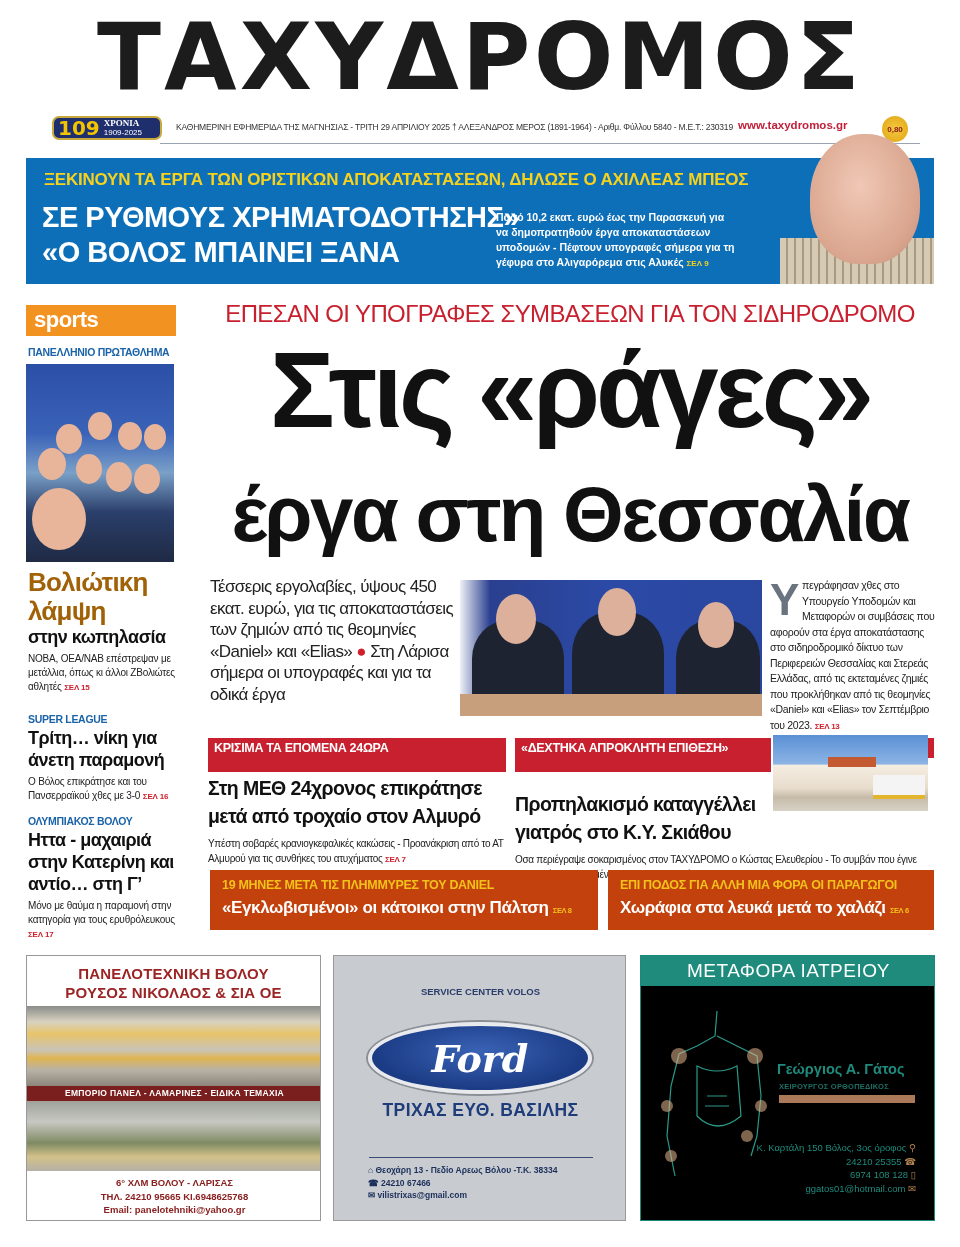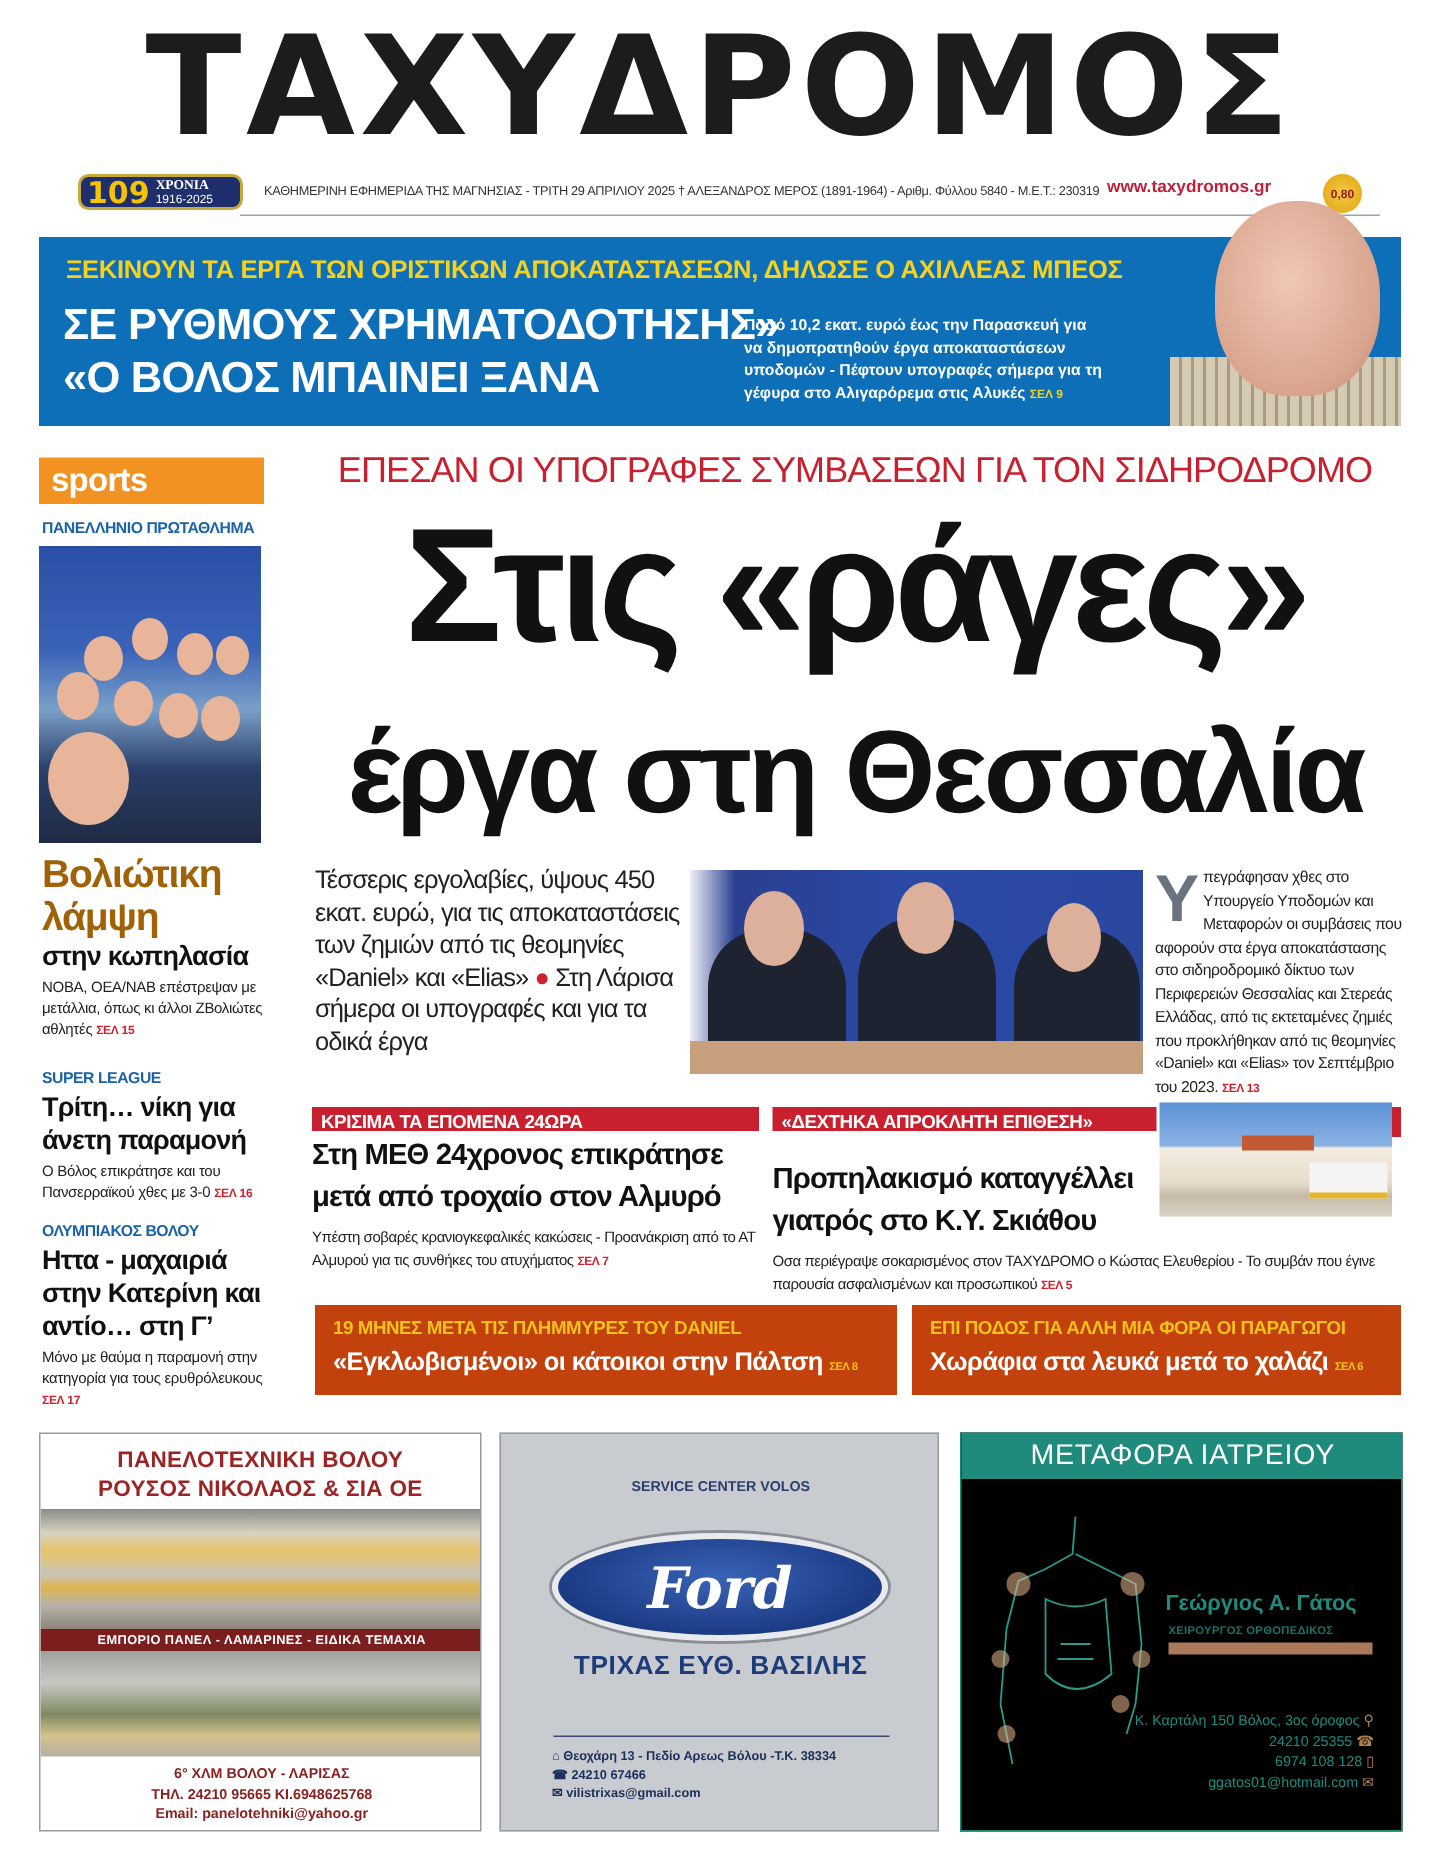--- a/index.html
+++ b/index.html
@@ -59,21 +59,21 @@
   .lead .dot { color: #d0202e; }
   .mainphoto { left: 460px; top: 580px; width: 302px; height: 136px;
     background: linear-gradient(90deg, #eef0f6 0%, #2a3f8f 10%, #2b4aa6 50%, #2a47a0 100%); overflow: hidden; }
   .mainphoto .person { position: absolute; bottom: 0; border-radius: 40% 40% 0 0; background: #1d2330; }
   .mainphoto .pface { position: absolute; border-radius: 50%; background: #dcb09a; }
   .mainphoto .desk { position: absolute; left: 0; bottom: 0; width: 302px; height: 22px; background: #c79f7c; }
   .bodycol { left: 770px; top: 578px; width: 166px; font-size: 10.5px; line-height: 15.5px; color: #222; letter-spacing: -0.3px; }
   .dropcap { float: left; font-size: 44px; line-height: 40px; font-weight: bold; color: #6a7380; margin-right: 3px; margin-top: 2px; }
 
   
-  .redbar { height: 16px; background: #c8202e; color: #fff; font-weight: bold; font-size: 12.5px; line-height: 20px; padding-left: 6px; letter-spacing: -0.3px; }
+  .redbar { height: 34px; background: #c8202e; color: #fff; font-weight: bold; font-size: 12.5px; line-height: 20px; padding-left: 6px; letter-spacing: -0.3px; }
   .story-head { font-weight: bold; font-size: 19.5px; line-height: 28px; letter-spacing: -0.6px; color: #111; }
   .story-body { font-size: 10px; line-height: 15px; color: #222; letter-spacing: -0.3px; }
   .clinic { left: 773px; top: 735px; width: 155px; height: 76px;
     background: linear-gradient(180deg, #5b90d6 0%, #8bb4e4 38%, #f4ede1 40%, #e8dccc 70%, #c6bba8 82%, #d8d2c6 100%); overflow: hidden; }
   .clinic .roof { position: absolute; left: 55px; top: 22px; width: 48px; height: 10px; background: #c45a32; }
   .clinic .van { position: absolute; left: 100px; top: 40px; width: 52px; height: 24px; background: #f4f4f4; border-bottom: 4px solid #e3b52c; }
 
   
   .greybar { height: 60px; background: #c2410c; }
   .greybar .k { color: #f2c21a; font-weight: bold; font-size: 12.5px; padding: 8px 0 0 12px; letter-spacing: -0.3px; white-space: nowrap; }
@@ -110,21 +110,21 @@
 </head>
 <body>
 
 <div class="abs masthead">ΤΑΧΥΔΡΟΜΟΣ</div>
 
 <div class="abs infobar">
   <div class="abs badge109">
     <span class="num">109</span>
     <span class="lbl">
       <span>ΧΡΟΝΙΑ</span>
-      <span>1916-2025</span>
+      <span>1909-2025</span>
     </span>
   </div>
   <div class="abs infotext">ΚΑΘΗΜΕΡΙΝΗ ΕΦΗΜΕΡΙΔΑ ΤΗΣ ΜΑΓΝΗΣΙΑΣ  -  ΤΡΙΤΗ 29 ΑΠΡΙΛΙΟΥ 2025  † ΑΛΕΞΑΝΔΡΟΣ ΜΕΡΟΣ (1891-1964) - Αριθμ. Φύλλου 5840 - Μ.Ε.Τ.: 230319</div>
   <div class="abs site">www.taxydromos.gr</div>
   <div class="abs price">0,80</div>
 </div>
 <div class="abs rule"></div>
 
 <div class="abs banner">
   <div class="abs kicker">ΞΕΚΙΝΟΥΝ ΤΑ ΕΡΓΑ ΤΩΝ ΟΡΙΣΤΙΚΩΝ ΑΠΟΚΑΤΑΣΤΑΣΕΩΝ, ΔΗΛΩΣΕ Ο ΑΧΙΛΛΕΑΣ ΜΠΕΟΣ</div>

